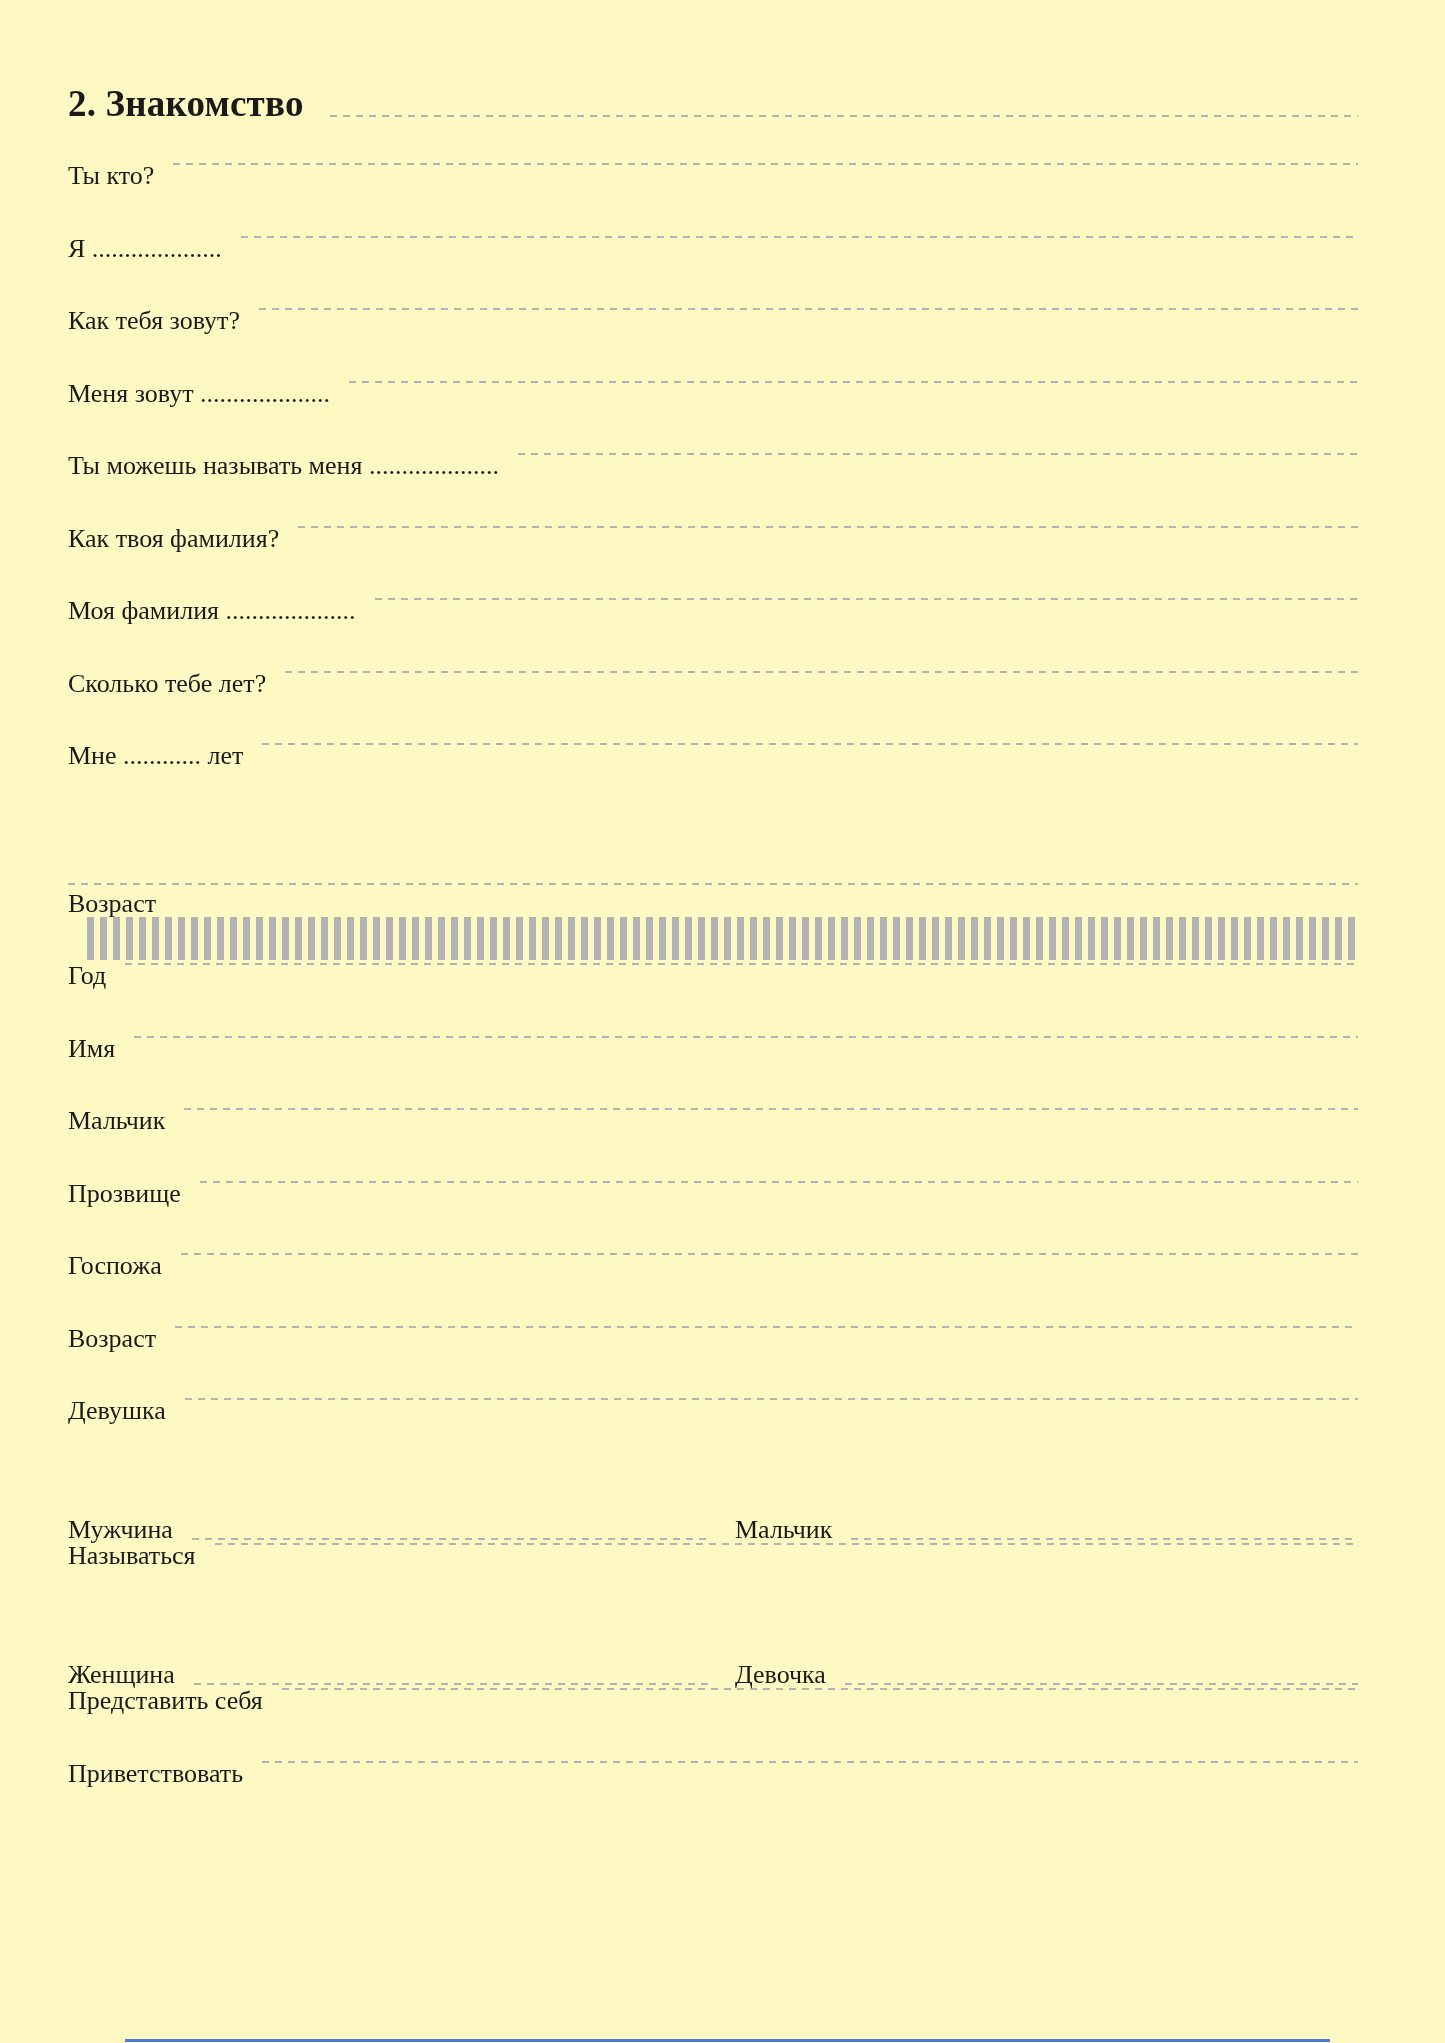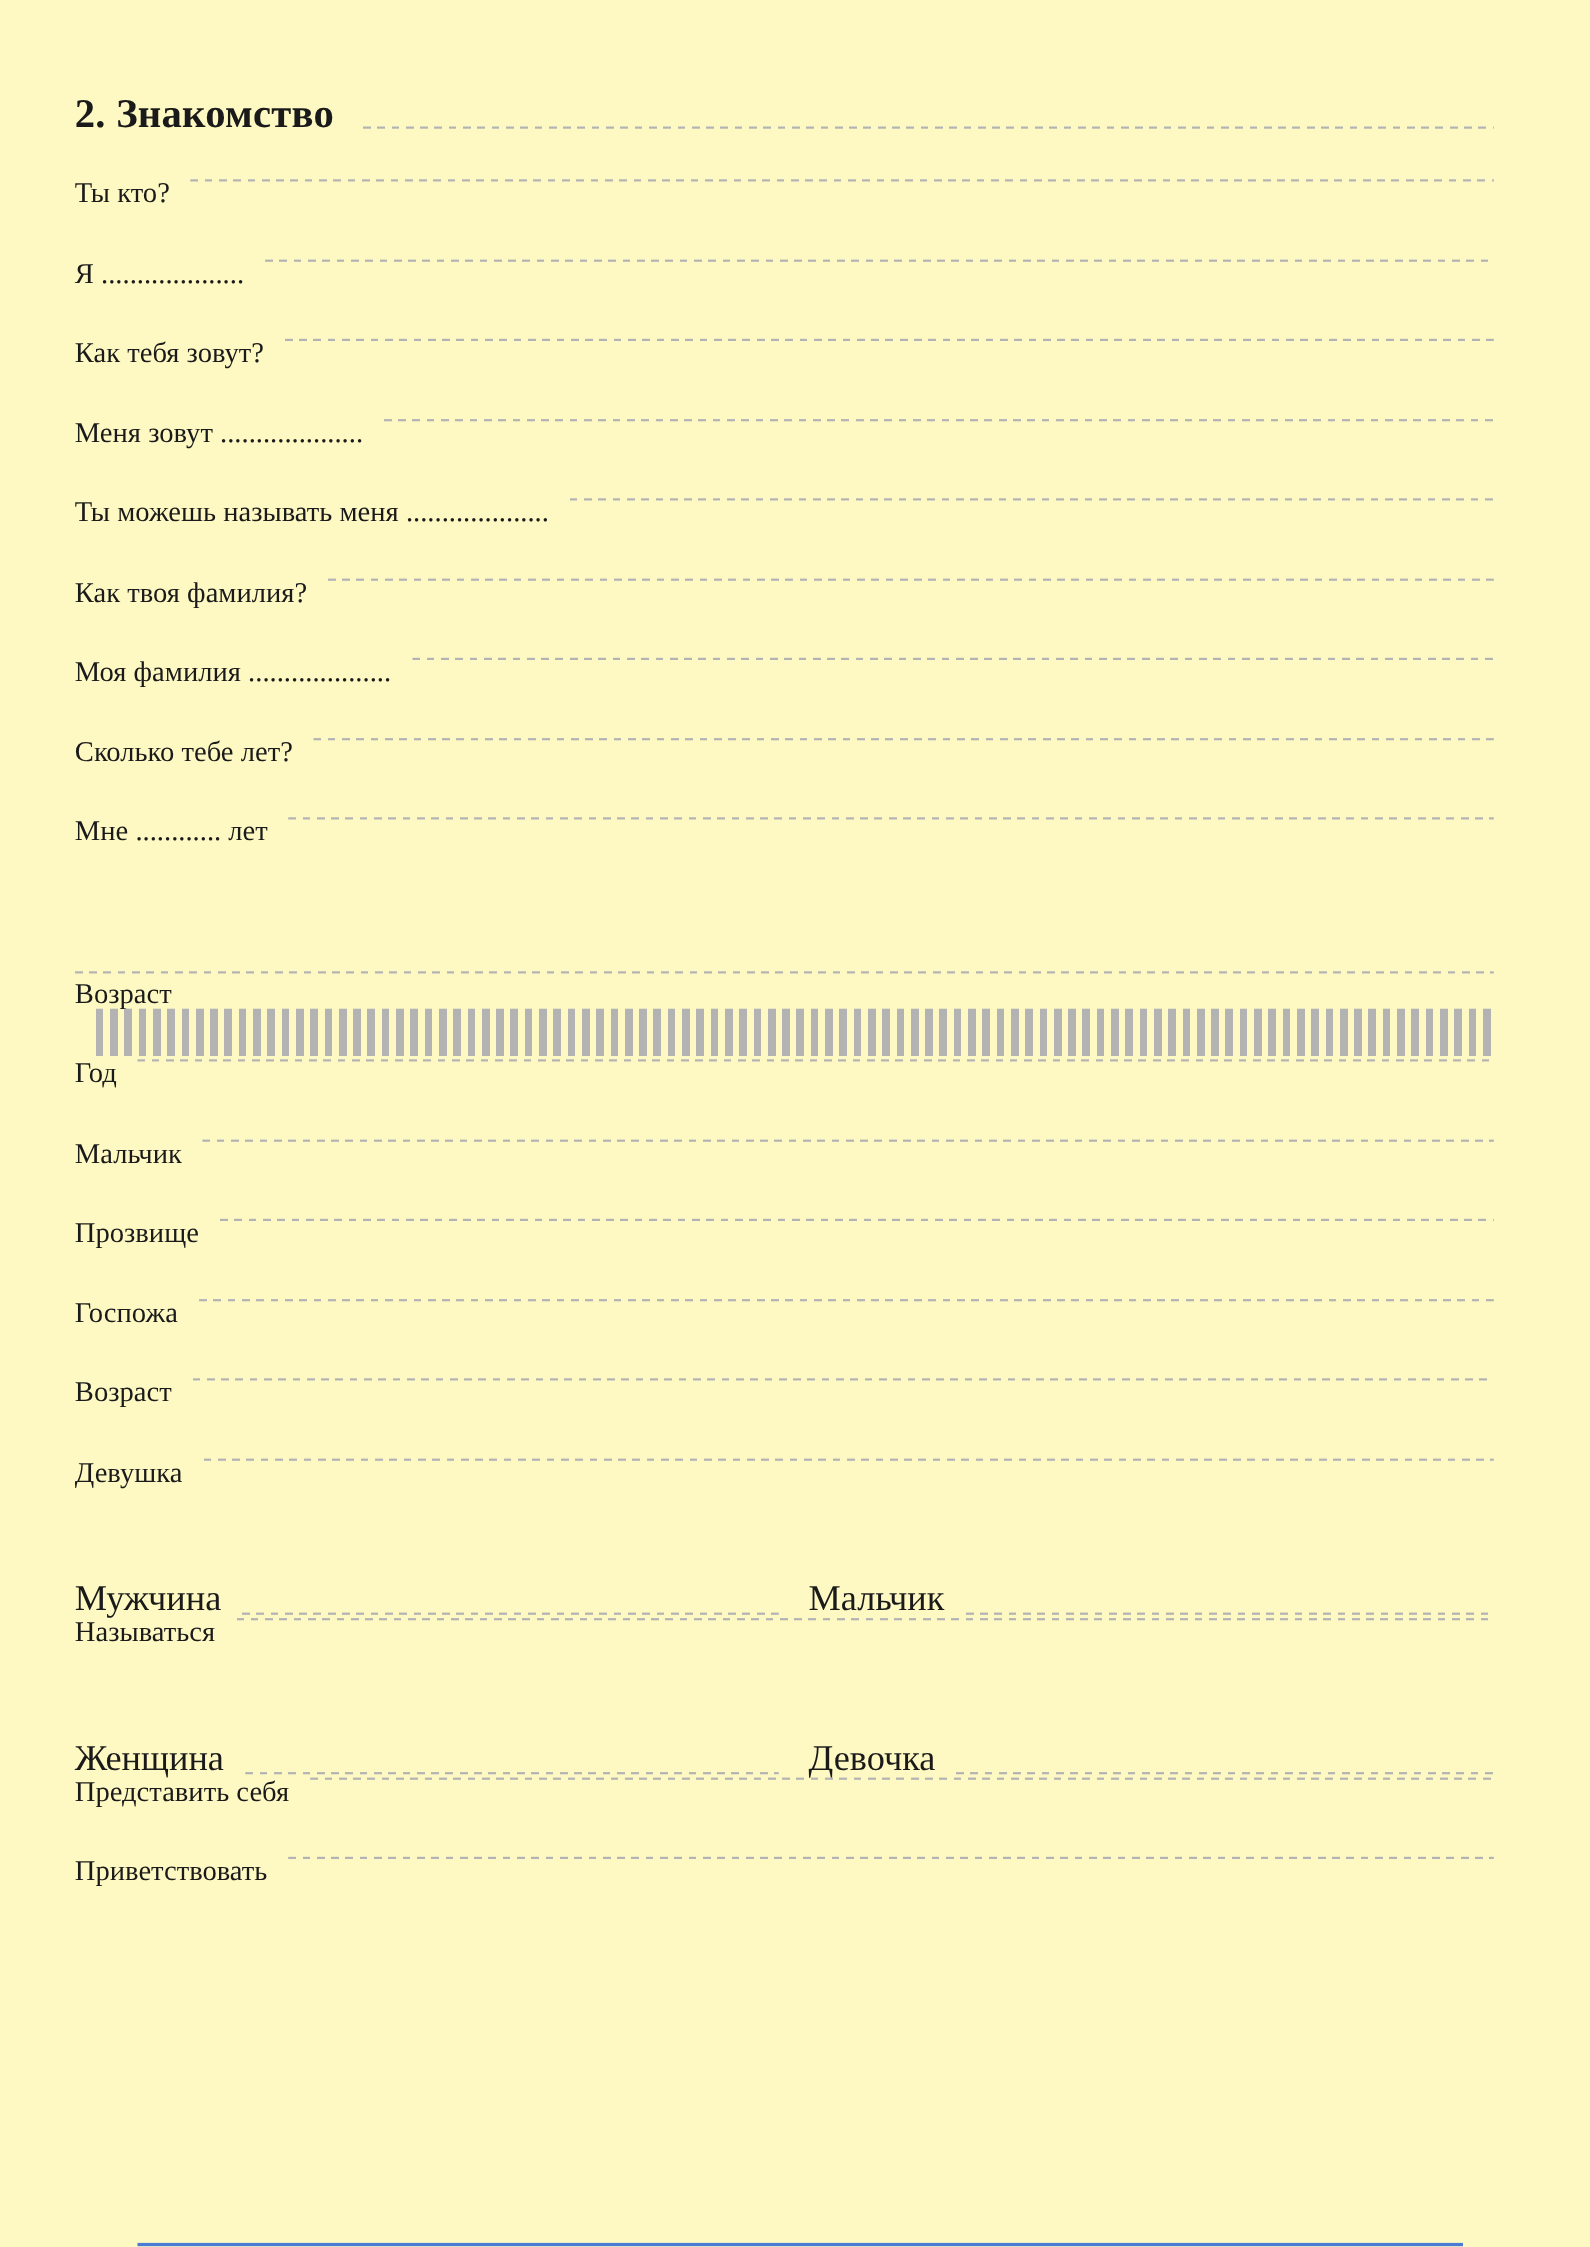--- a/index.html
+++ b/index.html
@@ -46,21 +46,21 @@
   }
   .vocab .row:first-child { margin-top:6px;flex-direction:column; }
   .pair-left {
     width:640px; flex:0 0 640px;
     display:flex; align-items:flex-end;
   }
   .pair-right {
     flex:1 1 auto; margin-left:27px;
     display:flex; align-items:flex-end;
   }
-  .pair-left .lbl, .pair-right .lbl { font-size:33px; line-height:1; white-space:pre; }
+  .pair-left .lbl, .pair-right .lbl { font-size:26px; line-height:1; white-space:pre; }
   .bottom-accent {
     position:absolute;
     left:125px; bottom:1px;
     width:1205px; height:3px;
     background:#4b7bd5;
   }
 </style>
 </head>
 <body>
 
@@ -116,20 +116,24 @@
     <div class="vocab">
       <div class="row">
         <span class="lbl">Возраст</span>
         <span class="fill"></span>
       </div>
       <div class="row">
         <span class="lbl">Год</span>
         <span class="fill"></span>
       </div>
       <div class="row">
+        <span class="lbl">Имя</span>
+        <span class="fill"></span>
+      </div>
+      <div class="row">
         <span class="lbl">Мальчик</span>
         <span class="fill"></span>
       </div>
       <div class="row">
         <span class="lbl">Прозвище</span>
         <span class="fill"></span>
       </div>
       <div class="row">
         <span class="lbl">Госпожа</span>
         <span class="fill"></span>

